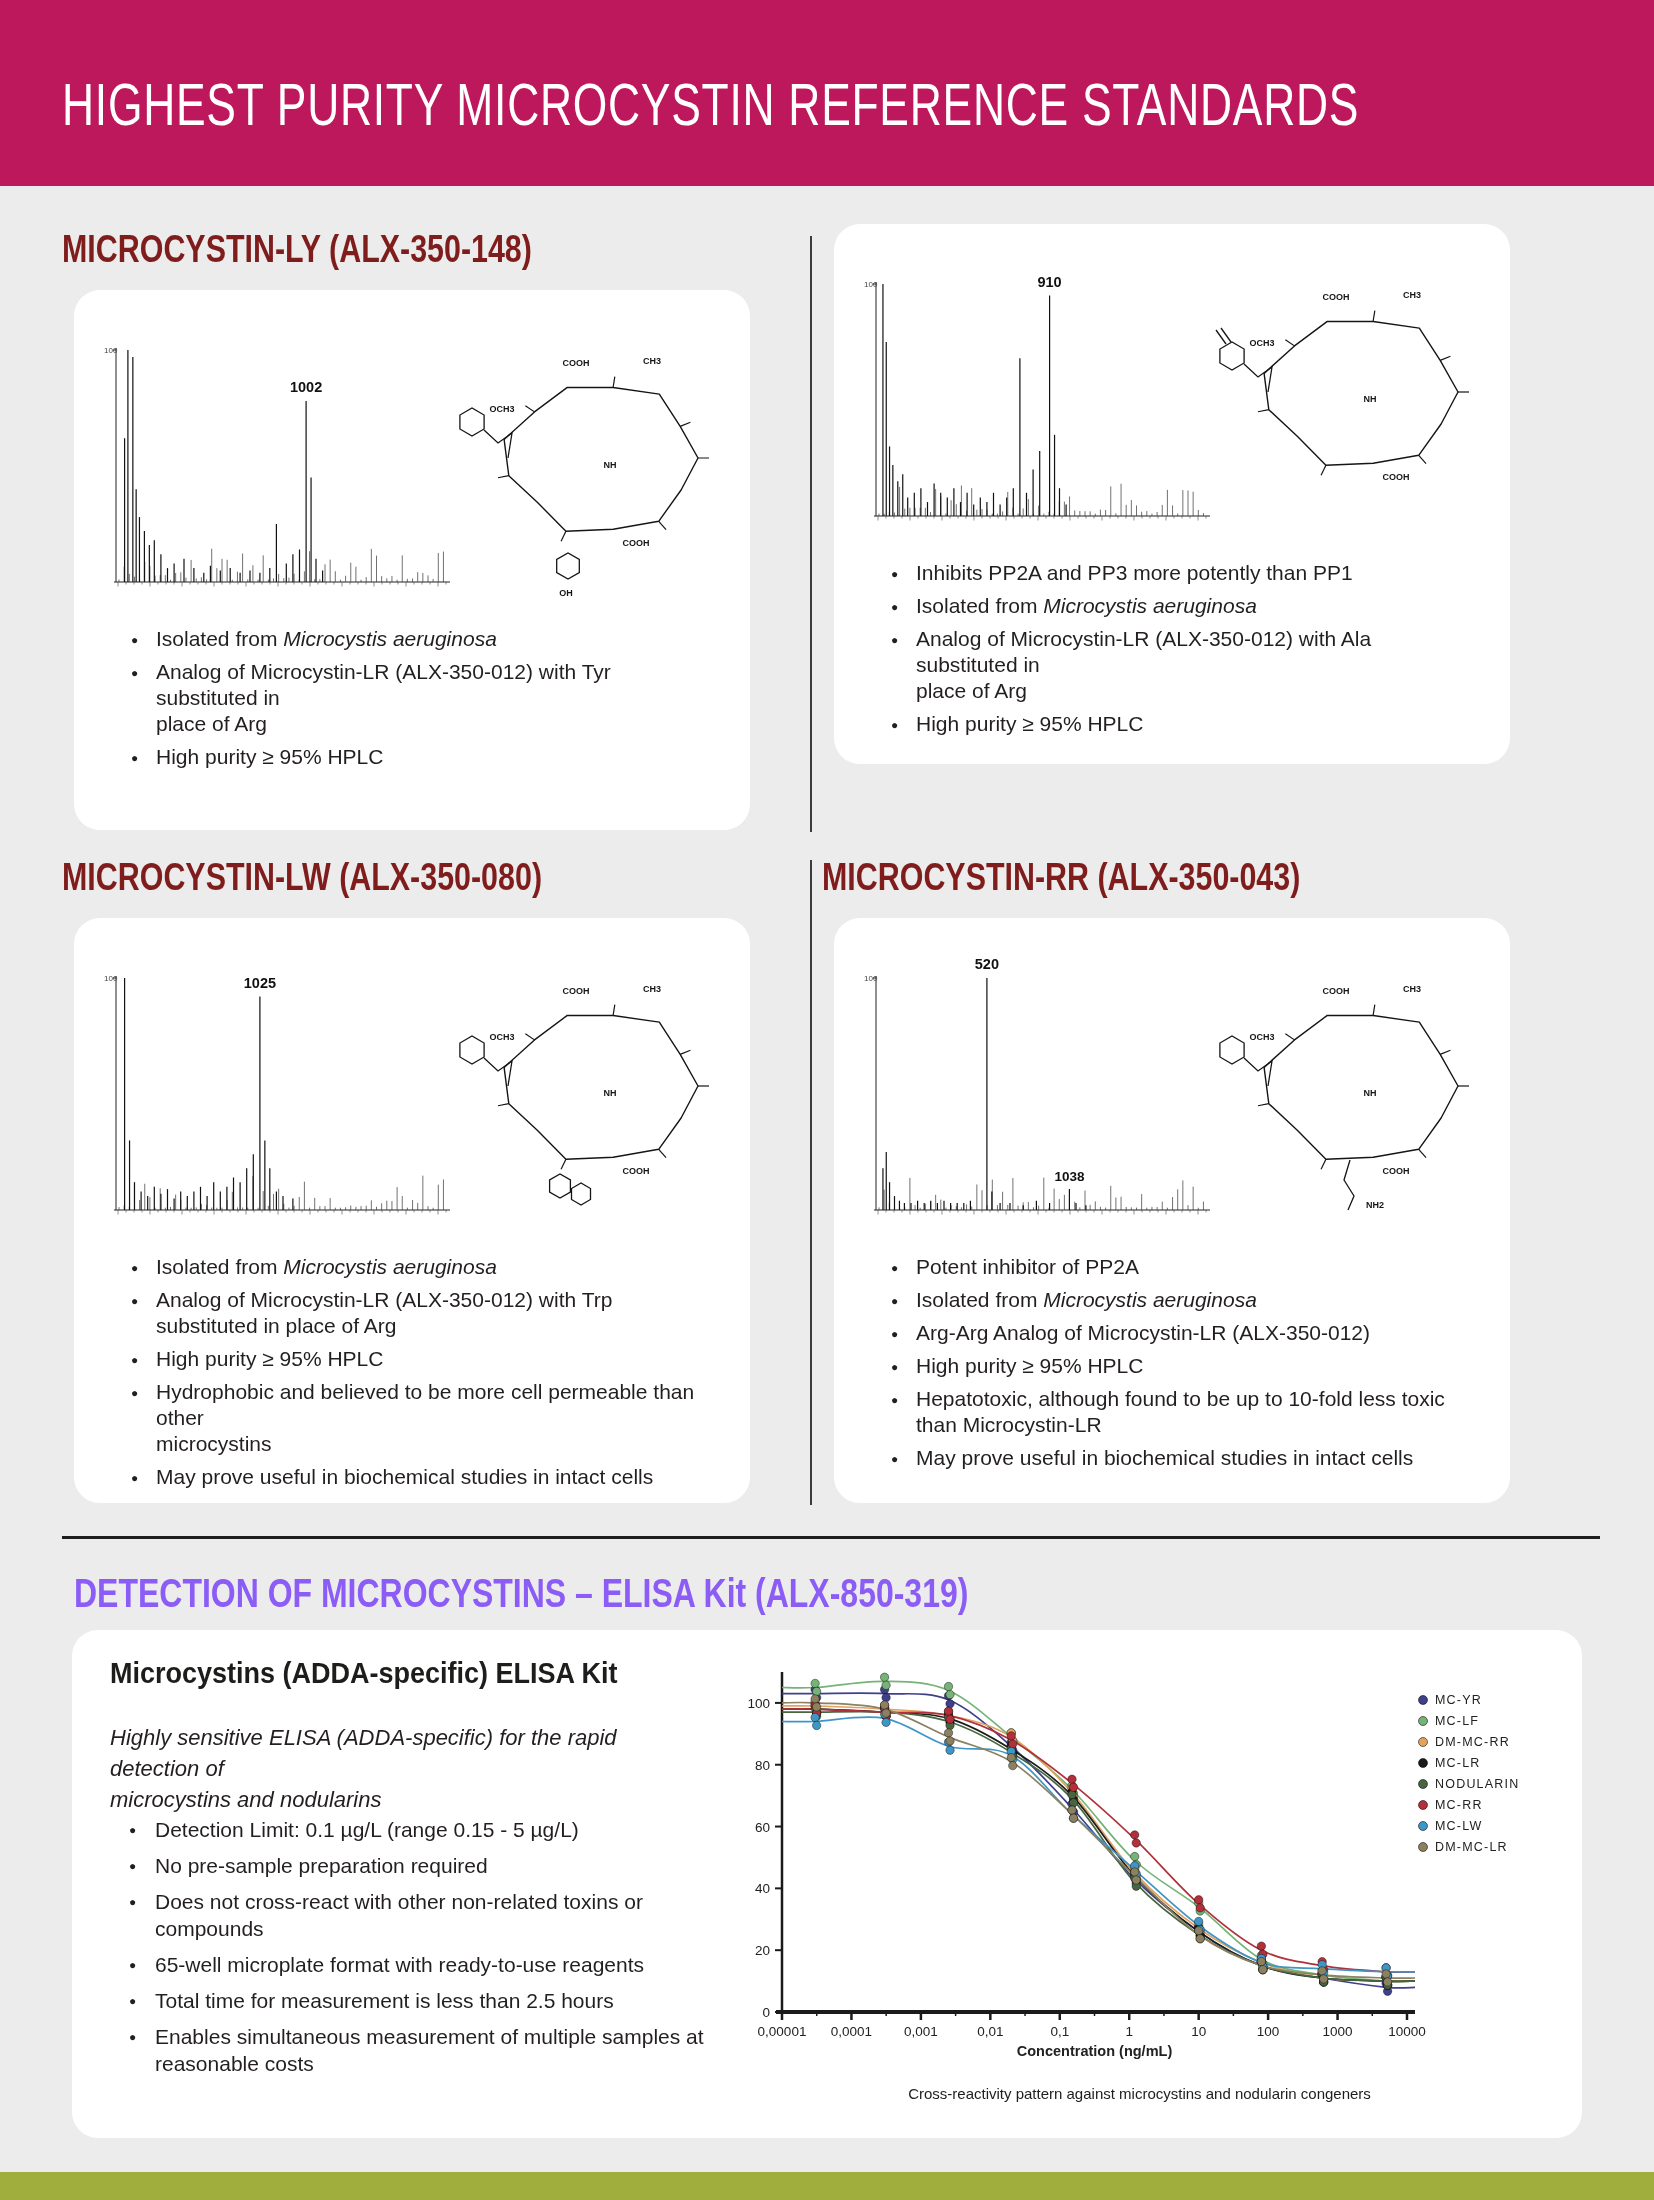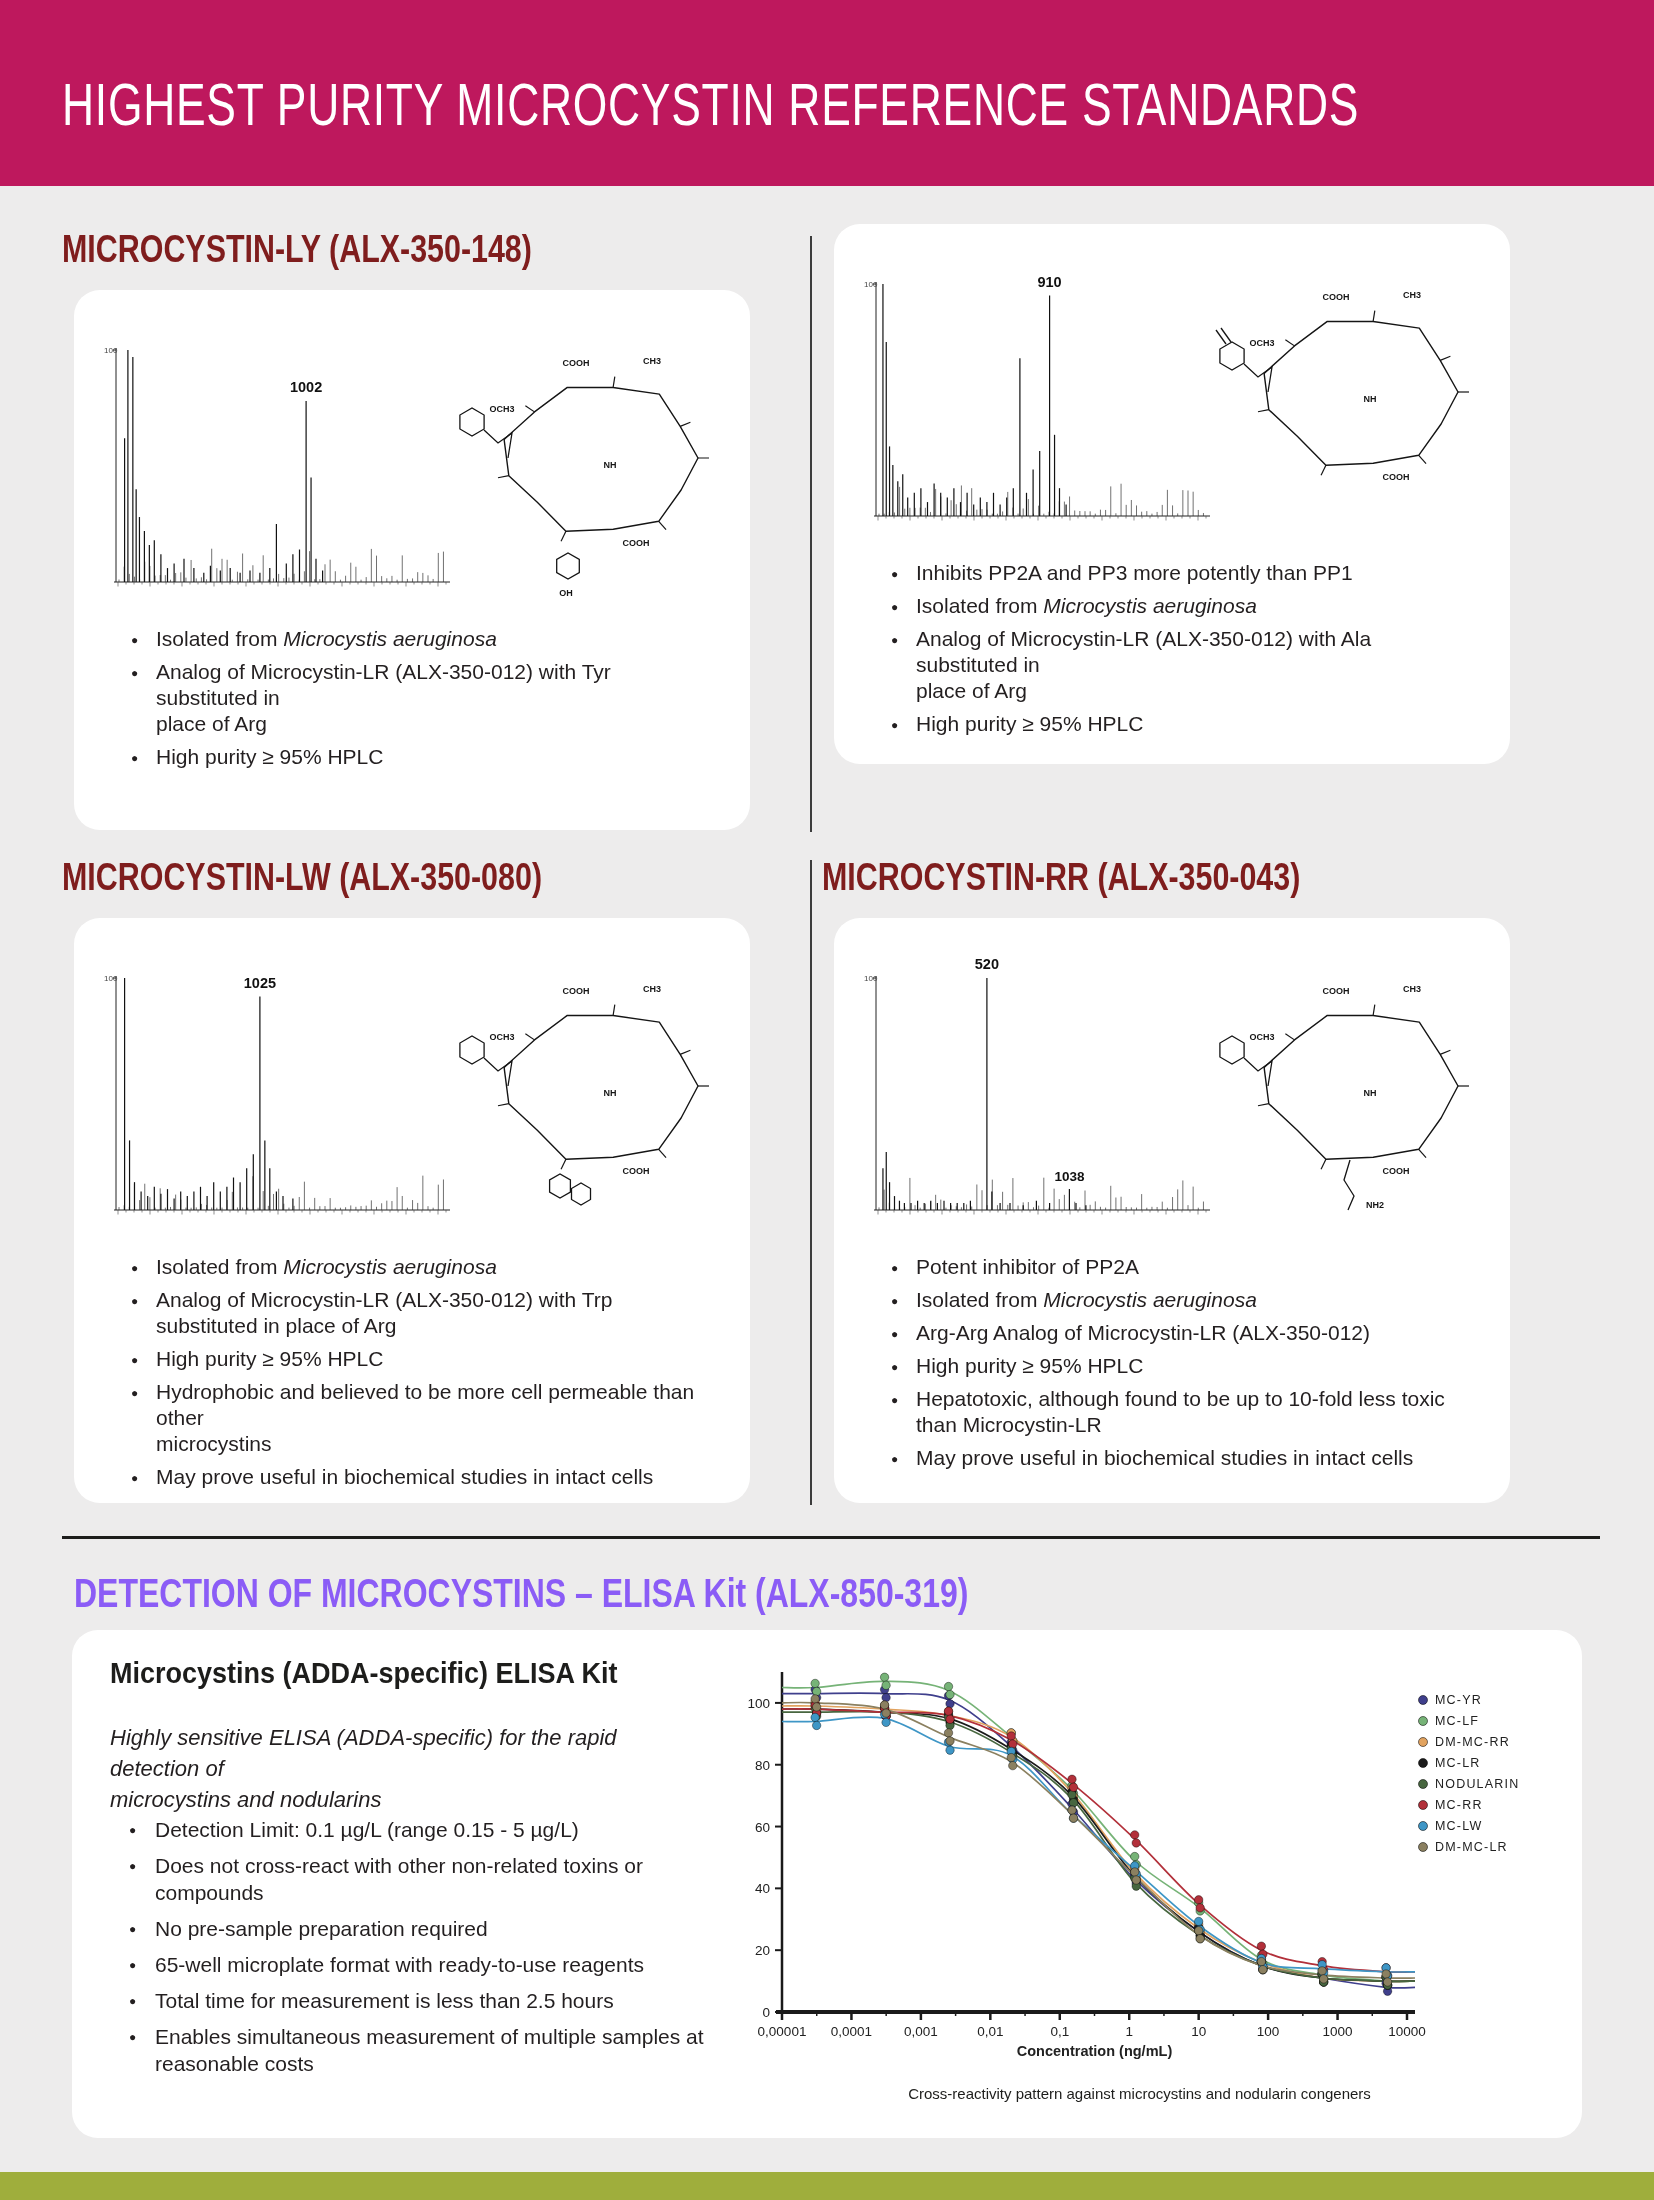--- a/index.html
+++ b/index.html
@@ -52,22 +52,22 @@
   <div class="vdiv vdiv2"></div>
   <div class="hrule"></div>
 
   <h2 class="det-title"><span class="cond">DETECTION OF MICROCYSTINS – ELISA Kit (ALX-850-319)</span></h2>
 
   <div class="elisa-card">
     <h3 class="kit-title"><span class="cond">Microcystins (ADDA-specific) ELISA Kit</span></h3>
     <div class="kit-intro" id="kit-intro">Highly sensitive ELISA (ADDA-specific) for the rapid detection of<br>microcystins and nodularins</div>
     <ul class="kbullets" id="kit-bullets">
         <li>Detection Limit: 0.1 µg/L (range 0.15 - 5 µg/L)</li>
+        <li>No pre-sample preparation required</li>
         <li>Does not cross-react with other non-related toxins or compounds</li>
-        <li>No pre-sample preparation required</li>
         <li>65-well microplate format with ready-to-use reagents</li>
         <li>Total time for measurement is less than 2.5 hours</li>
         <li>Enables simultaneous measurement of multiple samples at<br>reasonable costs</li>
       </ul>
     <div class="chart-wrap">
       <svg id="chart" width="865" height="435" viewBox="0 0 865 435">
           <g>
             <line x1="75" y1="371" x2="75" y2="30" stroke="#1a1a1a" stroke-width="2.5"></line>
             <line x1="69" y1="370" x2="708" y2="370" stroke="#1a1a1a" stroke-width="4"></line>
             <line x1="68" y1="370" x2="75" y2="370" stroke="#1a1a1a" stroke-width="2"></line>

